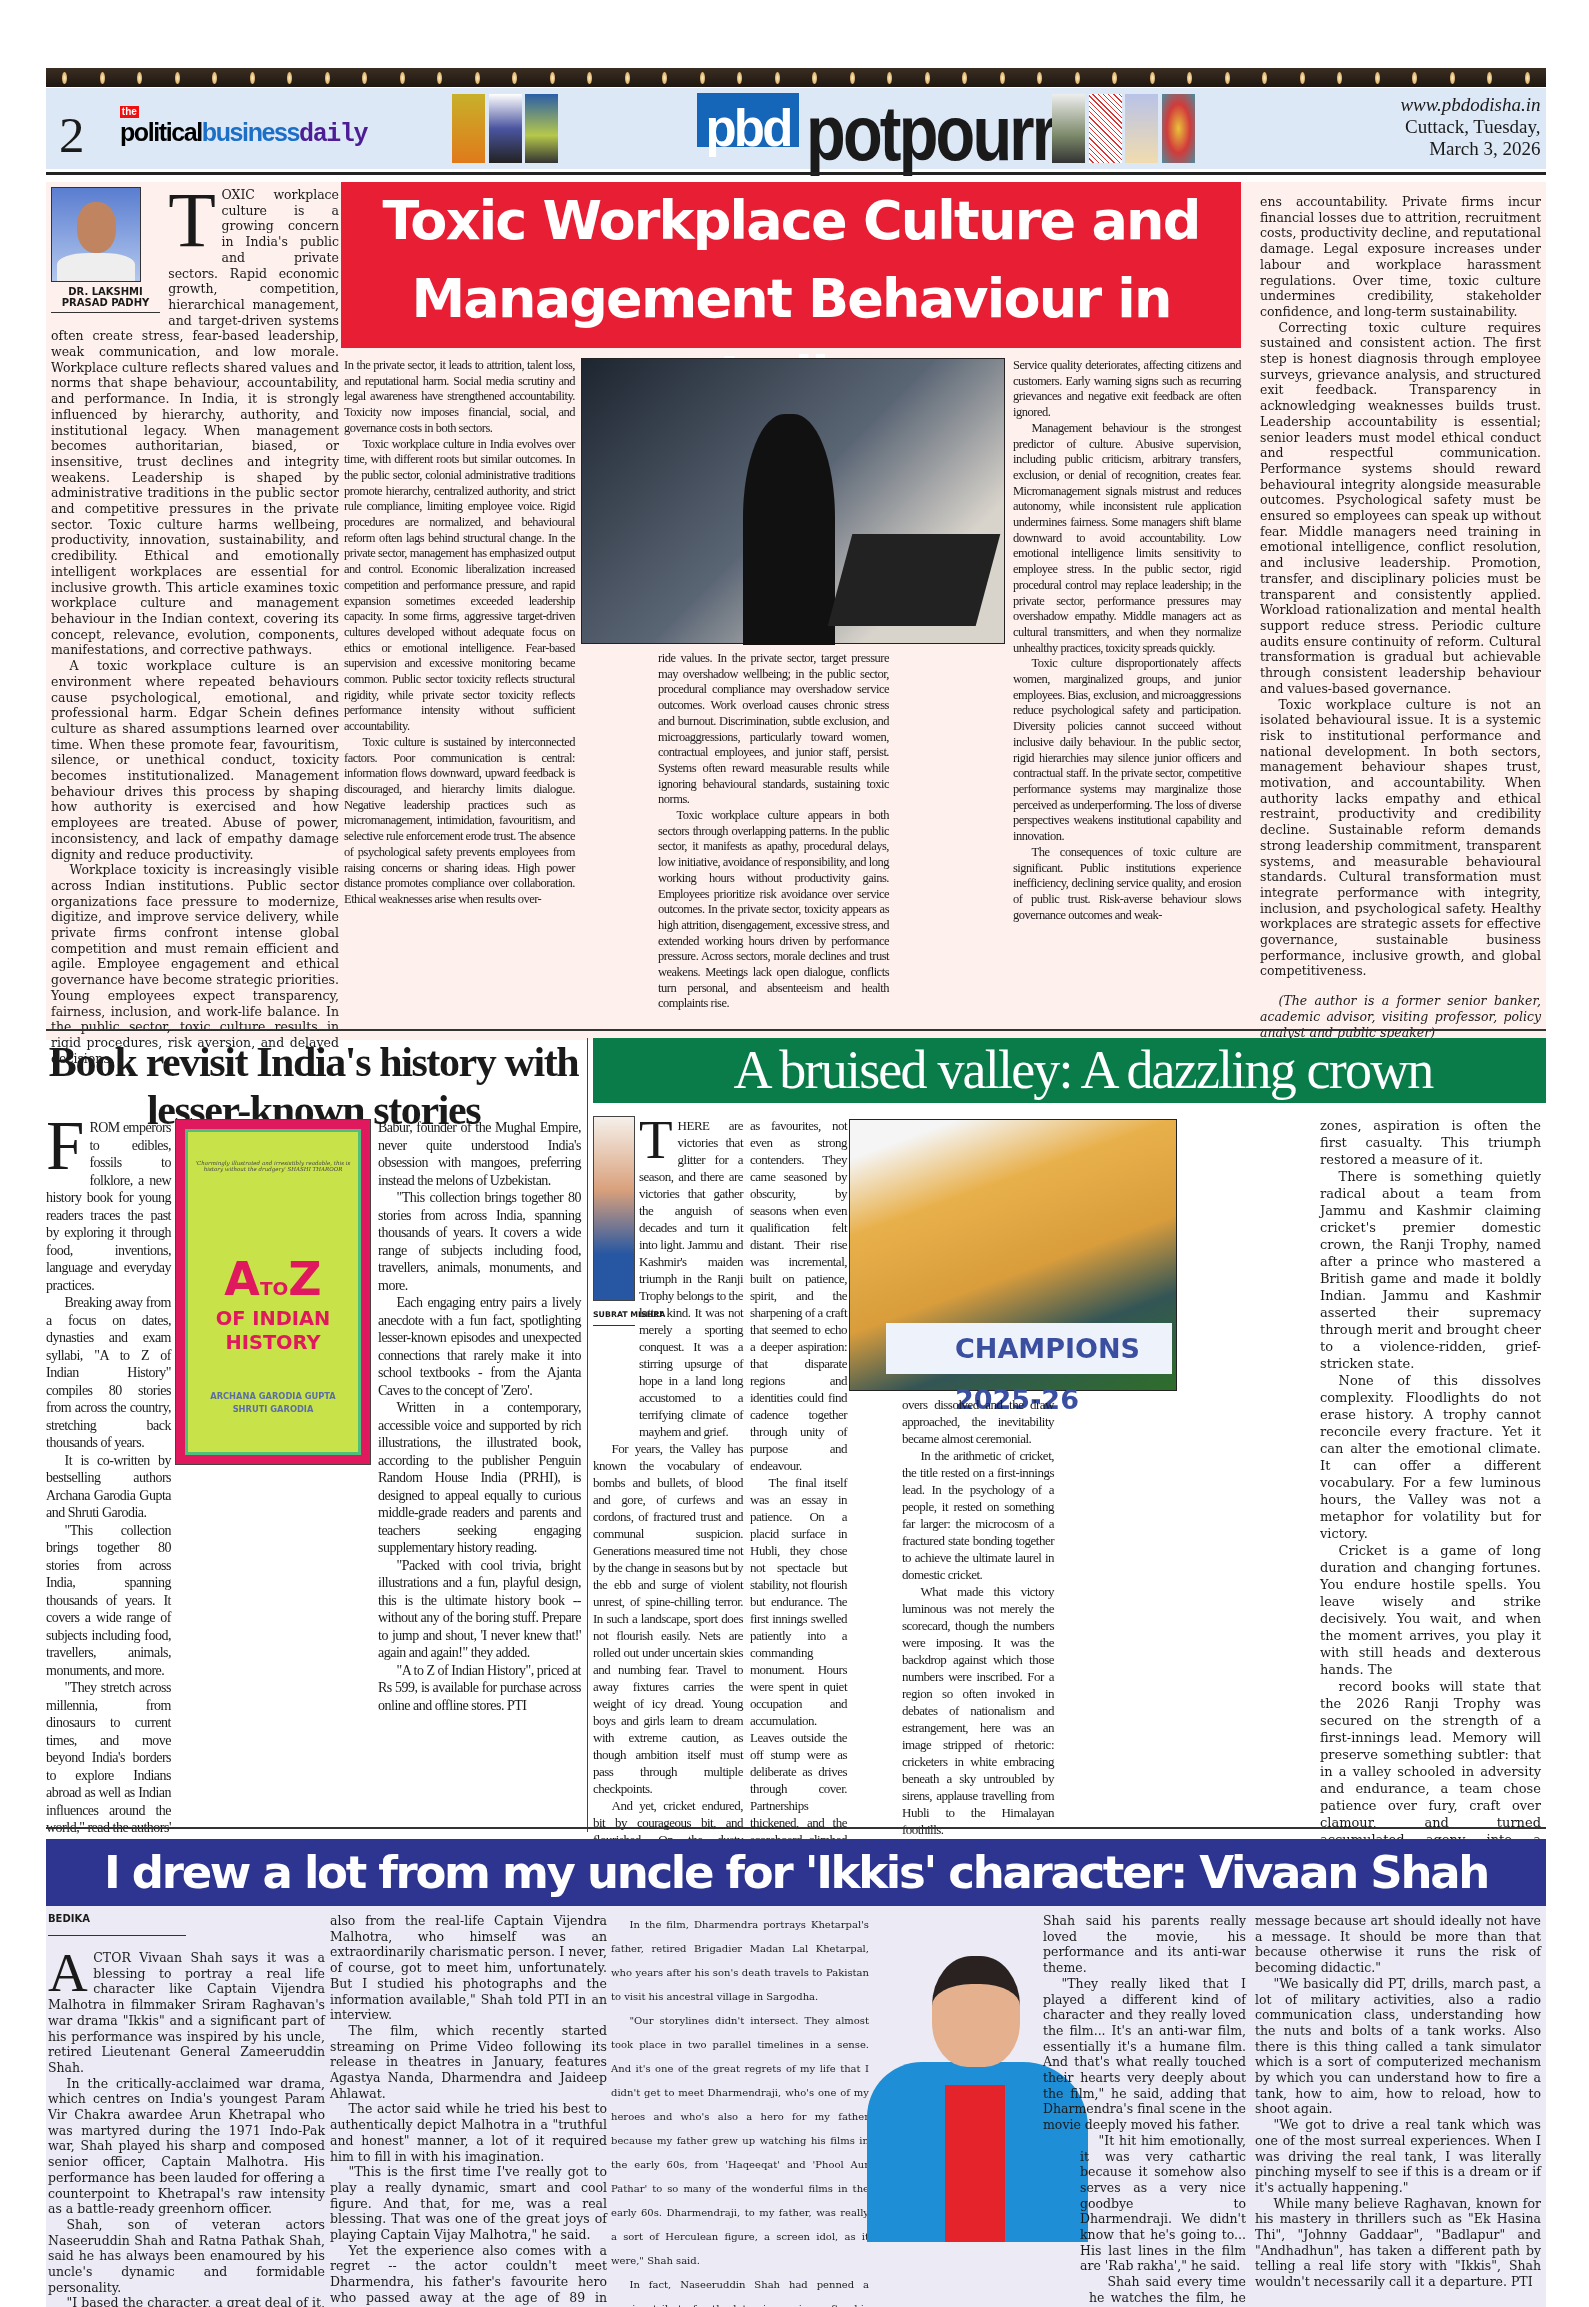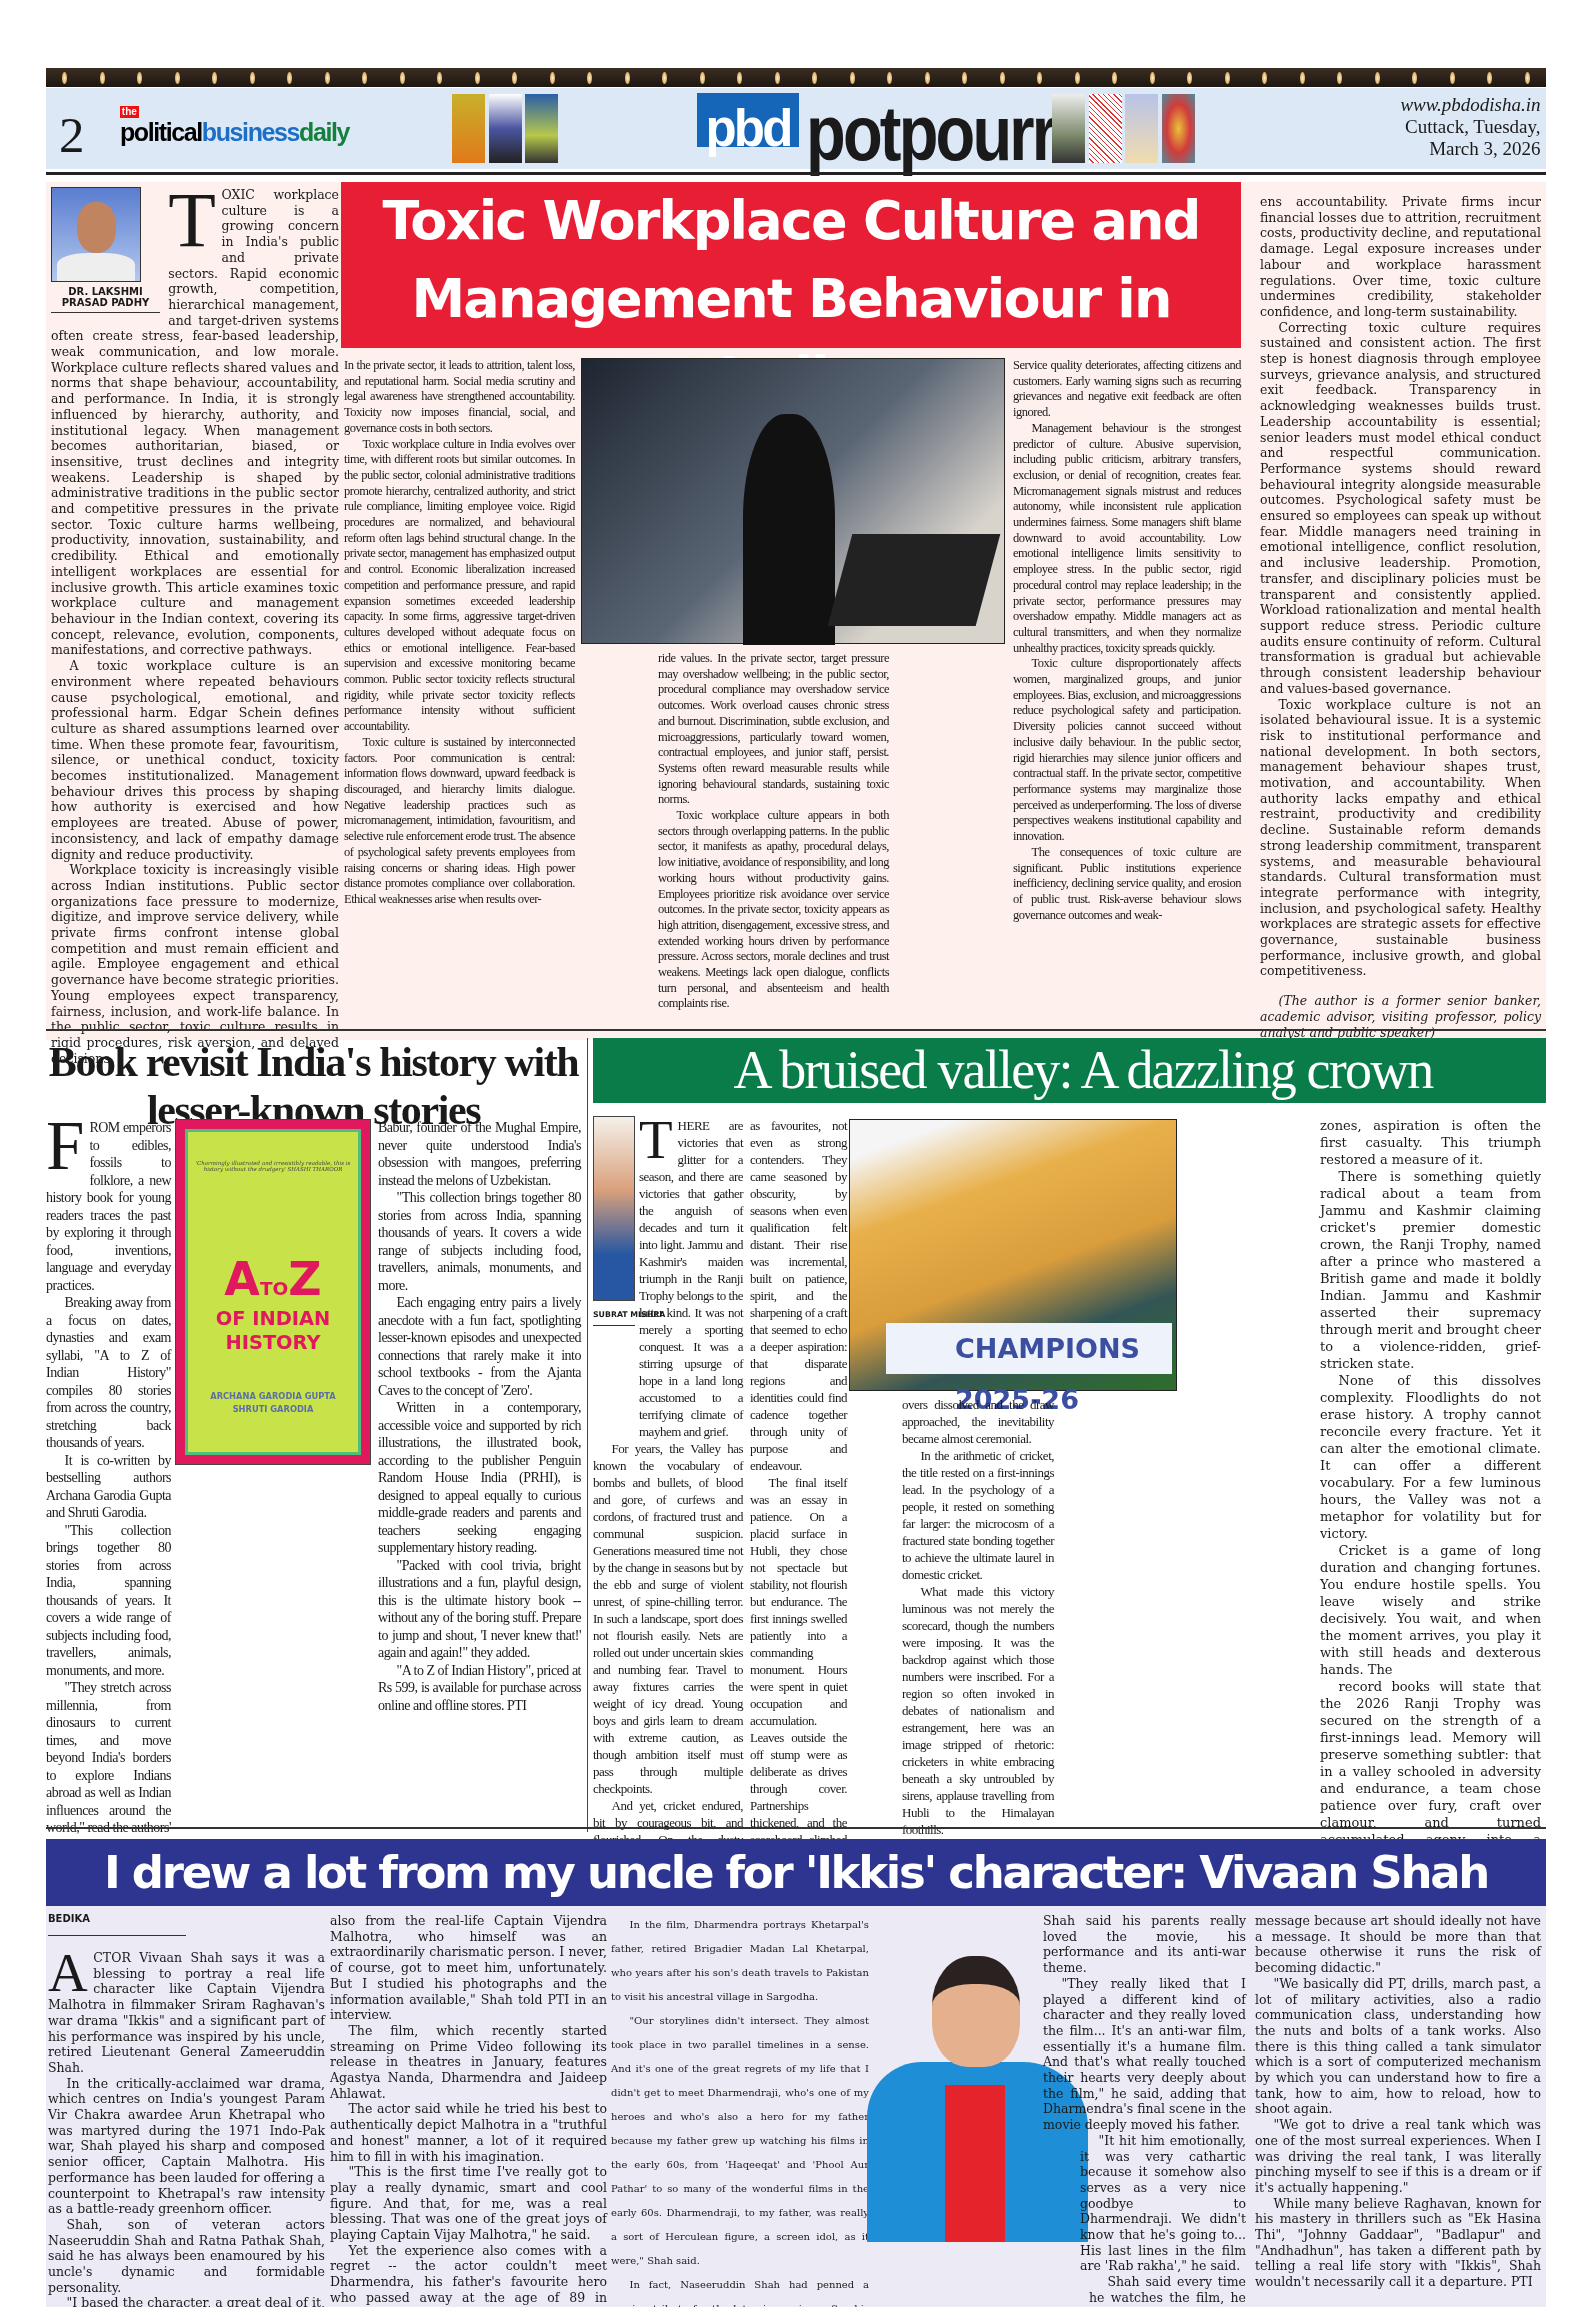--- a/index.html
+++ b/index.html
@@ -4,21 +4,21 @@
 <style>
   * { box-sizing: border-box; margin: 0; padding: 0; }
   body { width: 1589px; height: 2452px; background: #fff; font-family: "DejaVu Serif", serif; color: #1a1a1a; position: relative; overflow: hidden; }
   .lamps { position: absolute; left: 46px; top: 68px; width: 1500px; height: 19.4px; background: linear-gradient(#3a2e22, #1e1610); display: flex; justify-content: space-around; align-items: center; }
   .lamp { width: 4.6px; height: 12px; border-radius: 50%; background: radial-gradient(#fff3c4, #c8893c); }
   .masthead { position: absolute; left: 46px; top: 88px; width: 1500px; height: 81px; background: #dde8f6; }
   .page-no { position: absolute; left: 13px; top: 17.5px; font-size: 51px; font-family: "Liberation Serif", serif; }
   .brand { position: absolute; left: 74px; top: 17.5px; }
   .brand-the { display: inline-block; background: #e11; color: #fff; font: bold 10px "Liberation Sans", sans-serif; padding: 0.9px 1.8px; }
   .brand-main { font: bold 25px "Liberation Sans", sans-serif; letter-spacing: -1.4px; }
-  .brand-main .b1 { color: #000; } .brand-main .b2 { color: #1b6fc6; } .brand-main .b3 { color: #15803d; }
+  .brand-main .b1 { color: #000; } .brand-main .b2 { color: #1b6fc6; } .brand-main .b3 { color: #4c1d95; font-family: Liberation Mono, monospace; }
   .thumbs { position: absolute; top: 5.5px; display: flex; gap: 3.7px; }
   .thumb { width: 33px; height: 69px; }
   .pbd-box { position: absolute; left: 651px; top: 4.6px; height: 54px; width: 102px; background: #1565b8; color: #fff; font: bold 51px "Liberation Sans", sans-serif; text-align: center; line-height: 71px; letter-spacing: -2.8px; }
   .potpourri { position: absolute; left: 760px; top: 0; font: bold 65px "Liberation Sans", sans-serif; letter-spacing: -2.8px; transform: scaleY(1.2); transform-origin: top; }
   .dateline { position: absolute; right: 5.5px; top: 5.5px; text-align: right; font-family: "Liberation Serif", serif; font-size: 19px; line-height: 22px; }
   .dateline .web { font-style: italic; }
   .rule-top { position: absolute; left: 46px; top: 172px; width: 1500px; height: 2.8px; background: #222; }
 
   .art1 { position: absolute; left: 46px; top: 182px; width: 1500px; height: 858px; background: #fdf0ed; }
   .col { position: absolute; font-size: 12.5px; line-height: 15.7px; text-align: justify; hyphens: auto; }

